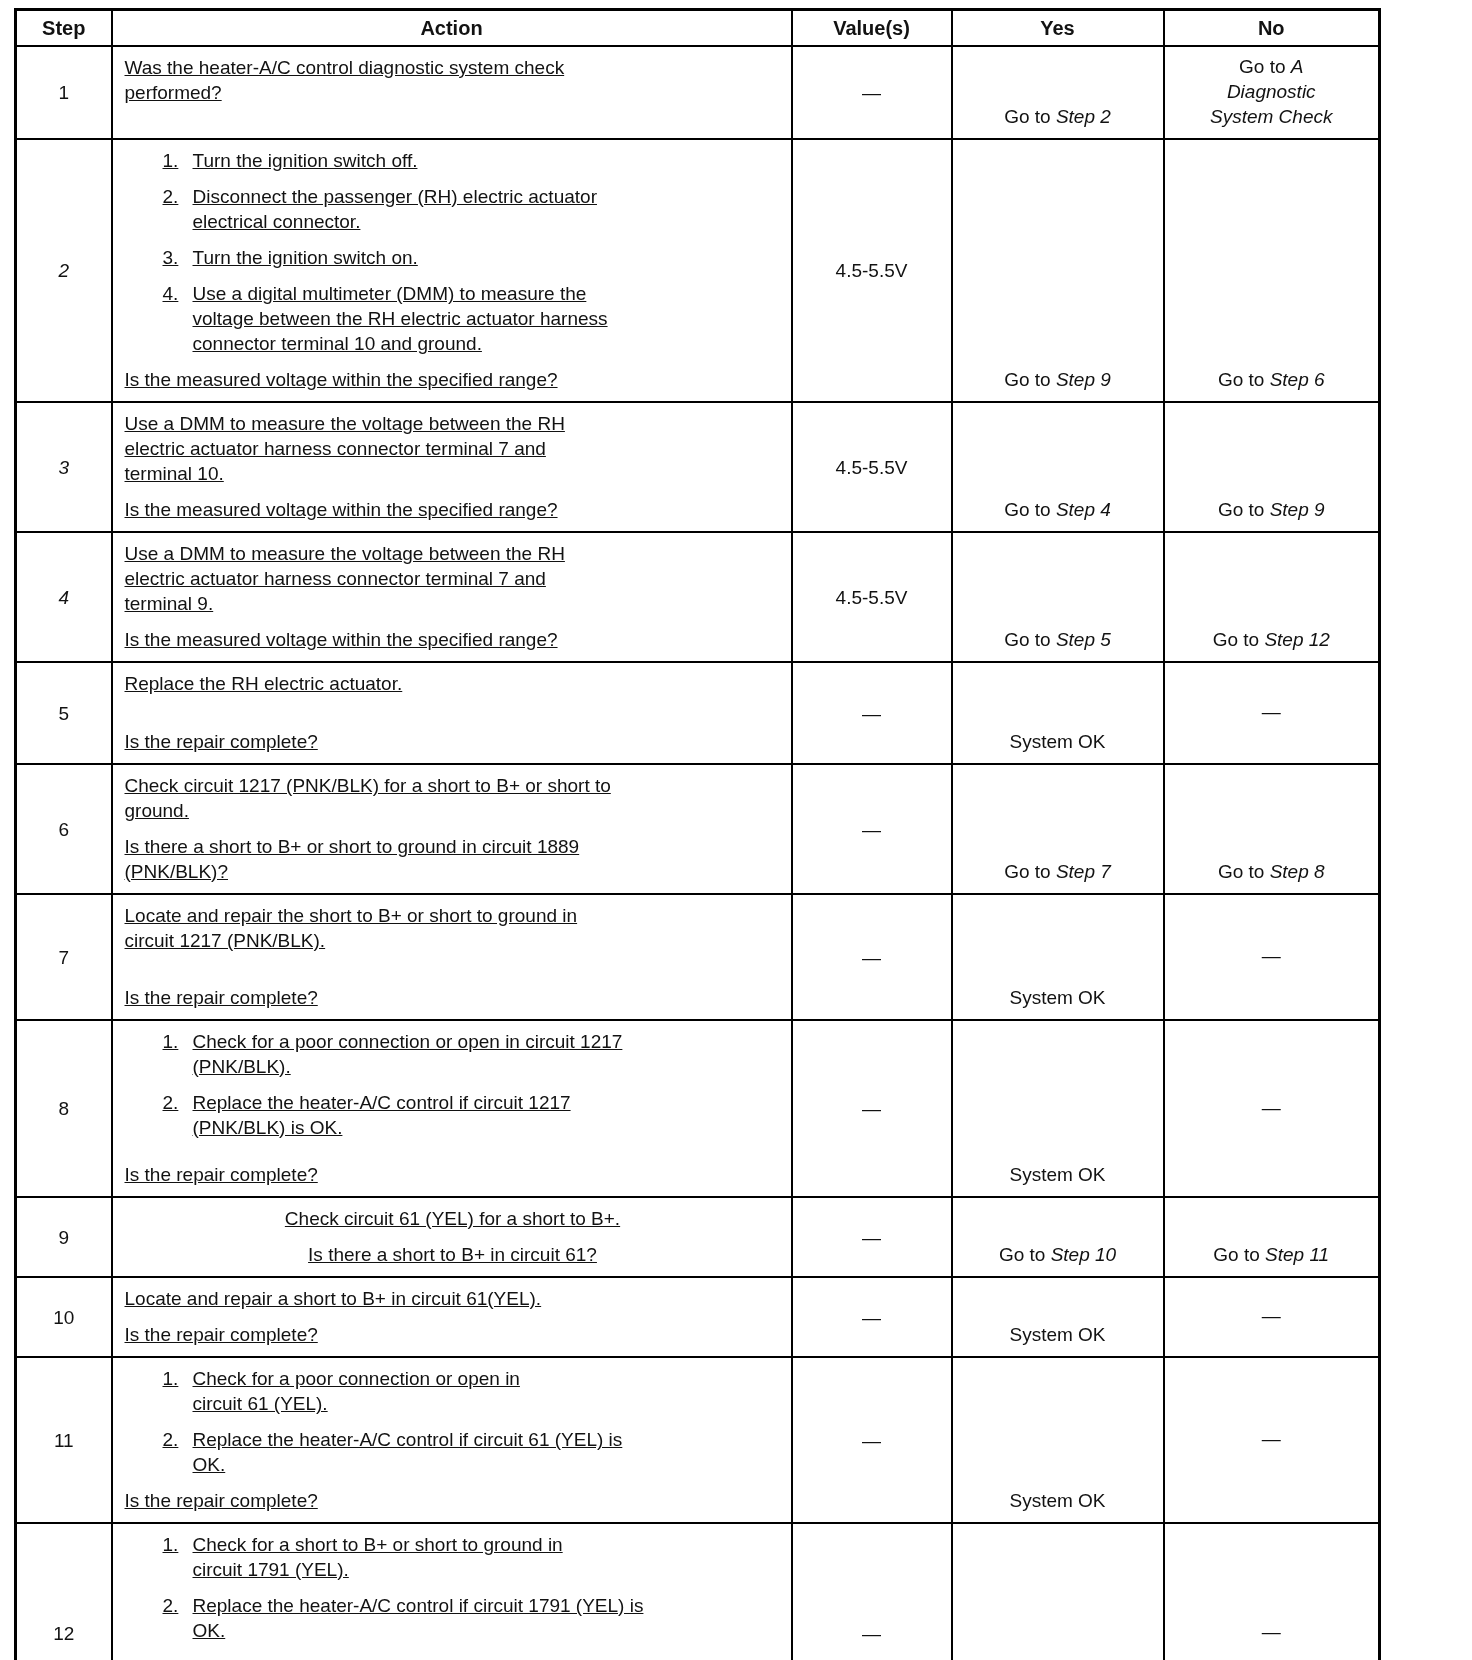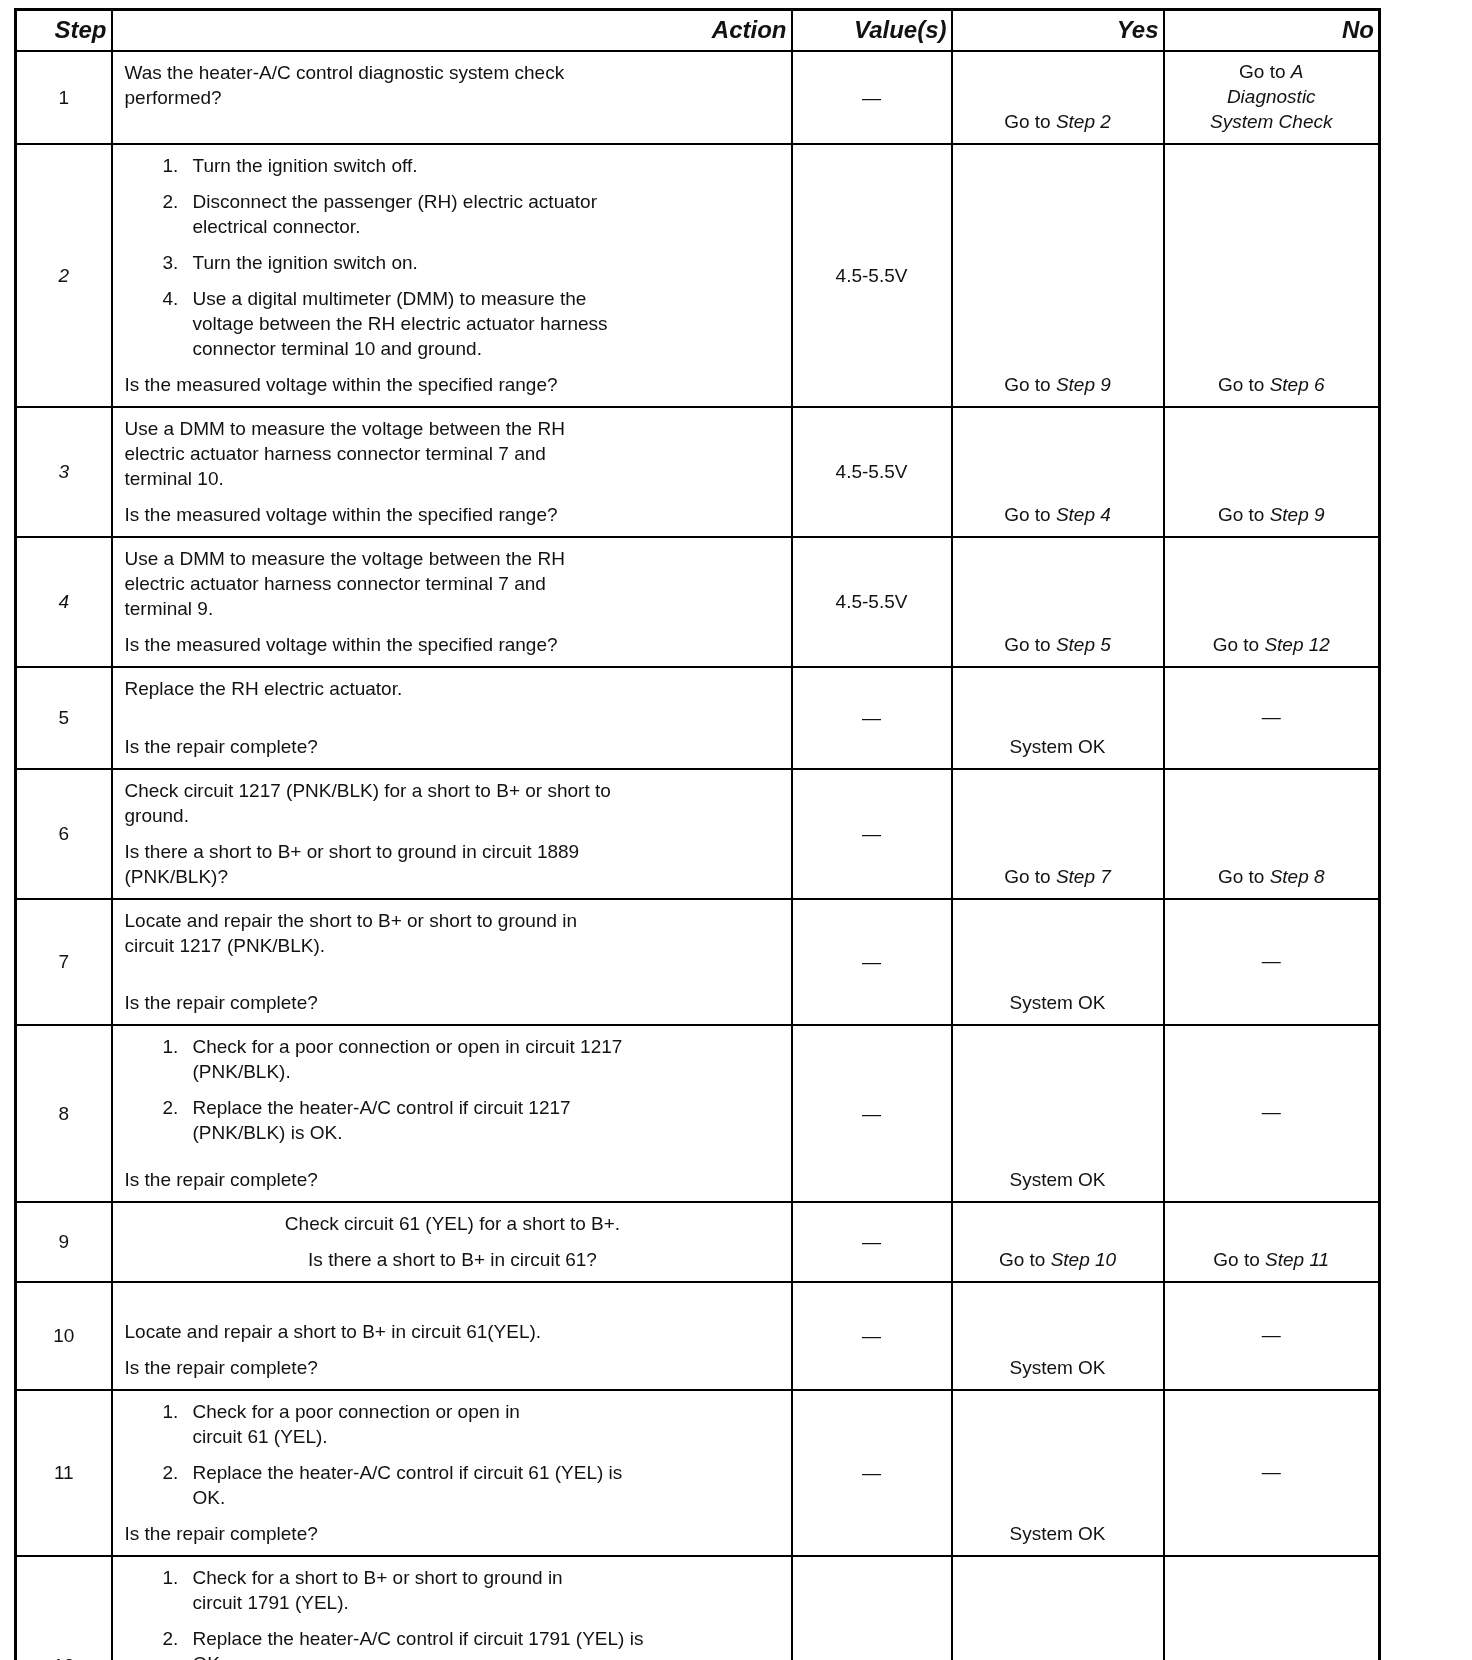--- a/index.html
+++ b/index.html
@@ -16,34 +16,33 @@
   table.diag {
     border-collapse: collapse;
     table-layout: fixed;
     width: 1364px;
     border: 3px solid #000;
     background: #fff;
   }
   th, td { border: 2px solid #000; }
 
   th {
-    font-size: 24px;
+    font-size: 20px;
     font-weight: bold;
-    text-align: right;
+    text-align: center;
     padding: 5px 4px;
     line-height: 1.2;
-    font-style: italic;
   }
 
   td { font-size: 19px; line-height: 25px; }
 
   td.step-cell { text-align: center; vertical-align: middle; }
   td.step-cell.italic .step-num { font-style: italic; }
 
-  td.action-cell { vertical-align: top; padding: 8px 10px 9px 12px; }
+  td.action-cell { vertical-align: top; padding: 8px 10px 9px 12px; text-decoration: underline; }
   .action-inner { display: flex; flex-direction: column; gap: 11px; }
   .para, .li-text, .question, .ref-line { white-space: pre-line; }
   .list-item { display: flex; padding-left: 38px; }
   .li-num { width: 30px; flex: none; }
   .li-text { flex: 1; }
   .question { margin-top: auto; }
 
   td.value-cell { text-align: center; vertical-align: middle; padding: 4px; }
 
   td.ref-cell { text-align: center; vertical-align: bottom; padding: 6px 8px 9px; }
@@ -286,21 +285,21 @@
           </td>
           <td class="ref-cell">
             <div class="ref-line"><span>Go to </span><em>Step 11</em></div>
           </td>
         </tr>
         <tr class="data-row" style="height: 67px;">
           <td class="step-cell">
             <div class="step-num">10</div>
           </td>
           <td class="action-cell">
-            <div class="action-inner" style="min-height: 48px; margin-top: 28px;">
+            <div class="action-inner" style="min-height: 48px;">
               <div class="para">Locate and repair a short to B+ in circuit 61(YEL).</div>
               <div class="question">Is the repair complete?</div>
             </div>
           </td>
           <td class="value-cell">
             <div class="value-text">—</div>
           </td>
           <td class="ref-cell">
             <div class="ref-line"><span>System OK</span></div>
           </td>

